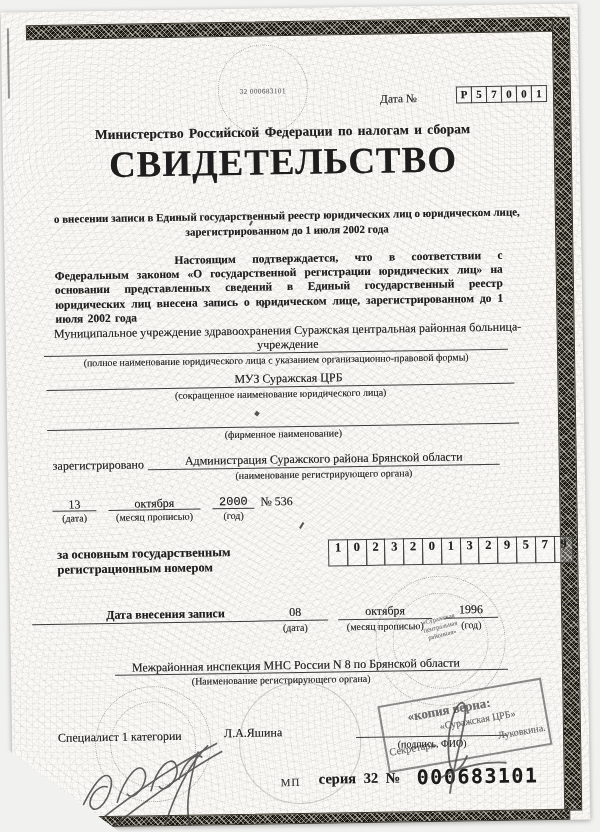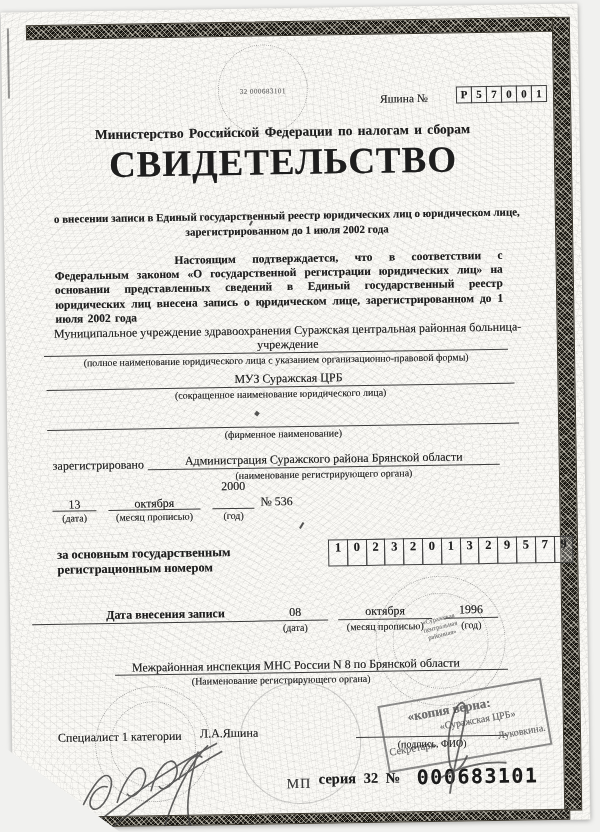--- a/index.html
+++ b/index.html
@@ -73,21 +73,21 @@
         <div>«Суражская</div>
         <div>центральная</div>
         <div>районная»</div>
       </div>
     </div>
     <div class="circle c-solid" style="left:227px;top:674px;width:120px;height:120px;"></div>
     <div class="circle c-dot" style="left:83px;top:676px;width:114px;height:114px;">
       <div class="circle c-dot" style="left:14px;top:14px;right:14px;bottom:14px;"></div>
     </div>
 
-    <div class="abs v" style="left:378px;top:86px;font-size:11.5px;">Яшина №</div>
+    <div class="abs v" style="left:378px;top:86px;font-size:11.5px;">Дата №</div>
     <div class="boxrow" style="left:455px;top:81px;">
         <div class="cell fcell">Р</div>
         <div class="cell fcell">5</div>
         <div class="cell fcell">7</div>
         <div class="cell fcell">0</div>
         <div class="cell fcell">0</div>
         <div class="cell fcell">1</div>
       </div>
 
     <div class="abs ctr ministry" style="left:0;width:560px;top:116px;">Министерство Российской Федерации по налогам и сборам</div>
@@ -112,21 +112,21 @@
     <div class="abs ctr v" style="left:140px;width:352px;top:444px;">Администрация Суражского района Брянской области</div>
     <div class="rule" style="left:140px;top:459px;width:352px;"></div>
     <div class="cap" style="left:140px;width:352px;top:461px;">(наименование регистрирующего органа)</div>
 
     <div class="abs ctr v" style="left:44px;width:44px;top:486px;">13</div>
     <div class="rule" style="left:44px;top:499px;width:44px;"></div>
     <div class="cap" style="left:38px;width:56px;top:501px;">(дата)</div>
     <div class="abs ctr v" style="left:100px;width:92px;top:486px;">октября</div>
     <div class="rule" style="left:100px;top:499px;width:92px;"></div>
     <div class="cap" style="left:95px;width:102px;top:501px;">(месяц прописью)</div>
-    <div class="abs ctr v" style="left:204px;width:42px;top:470px;">2000</div>
+    <div class="abs ctr v" style="left:204px;width:42px;top:486px;font-family:Liberation Mono, monospace;">2000</div>
     <div class="rule" style="left:204px;top:499px;width:42px;"></div>
     <div class="cap" style="left:200px;width:50px;top:501px;">(год)</div>
     <div class="abs v" style="left:252px;top:486px;">№ 536</div>
 
     <div class="abs b" style="left:48px;top:536px;font-size:12.5px;">за основным государственным</div>
     <div class="abs b" style="left:48px;top:551px;font-size:12.5px;">регистрационным номером</div>
     <div class="boxrow" style="left:320px;top:532px;">
         <div class="cell gcell">1</div>
         <div class="cell gcell">0</div>
         <div class="cell gcell">2</div>
@@ -152,32 +152,32 @@
     <div class="cap" style="left:324px;width:102px;top:614px;">(месяц прописью)</div>
     <div class="abs ctr v" style="left:434px;width:54px;top:597px;">1996</div>
     <div class="rule" style="left:434px;top:612px;width:54px;"></div>
     <div class="cap" style="left:430px;width:62px;top:614px;">(год)</div>
 
     <div class="abs ctr v" style="left:60px;width:450px;top:650px;">Межрайонная инспекция МНС России N 8 по Брянской области</div>
     <div class="rule" style="left:104px;top:664px;width:393px;"></div>
     <div class="cap" style="left:70px;width:400px;top:666px;">(Наименование регистрирующего органа)</div>
 
     <div class="abs v" style="left:46px;top:719px;">Специалист 1 категории</div>
-    <div class="abs v" style="left:188px;top:717px;">Л.А.Яшина</div>
+    <div class="abs v" style="left:212px;top:717px;">Л.А.Яшина</div>
     <div class="rule" style="left:344px;top:730px;width:152px;"></div>
     <div class="cap" style="left:344px;width:152px;top:732px;z-index:5;">(подпись, ФИО)</div>
 
     <div class="copy-stamp">
       <div class="b" style="left:26px;top:6px;font-size:13px;">«копия верна:</div>
       <div style="left:56px;top:23px;font-size:10px;">«Суражская ЦРБ»</div>
       <div style="left:2px;top:40px;font-size:10.5px;">Секретарь</div>
       <div style="right:2px;top:42px;font-size:10px;">Луковкина.</div>
     </div>
 
-    <div class="abs" style="left:274px;top:768px;font-size:14px;color:#3a3a3a;letter-spacing:1px;">МП</div>
+    <div class="abs" style="left:268px;top:768px;font-size:11px;color:#3a3a3a;letter-spacing:1px;">МП</div>
     <div class="abs b" style="left:306px;top:763px;font-size:14.5px;word-spacing:4px;">серия 32 №</div>
     <div class="abs mono-num" style="left:404px;top:759px;">000683101</div>
 
     <div class="speck" style="left:246px;top:212px;width:2px;height:5px;transform:rotate(28deg);"></div>
     <div class="speck" style="left:257px;top:294px;width:2px;height:5px;transform:rotate(24deg);"></div>
     <div class="speck" style="left:248px;top:403px;width:4px;height:4px;transform:rotate(40deg);"></div>
     <div class="speck" style="left:292px;top:514px;width:2px;height:7px;transform:rotate(32deg);"></div>
 
     <svg class="hand" width="577" height="816" viewBox="0 0 577 816">
       <g stroke="#3d3d3d" stroke-width="1.6" fill="none" opacity="0.82">

